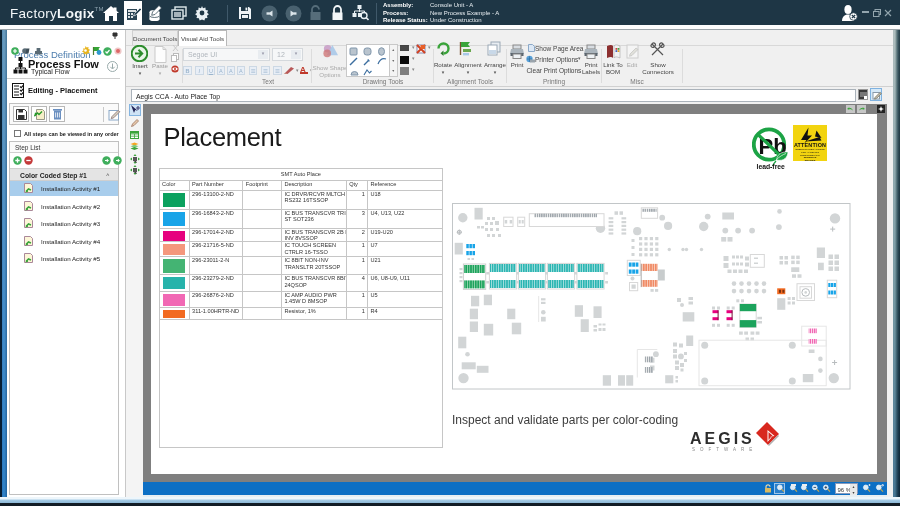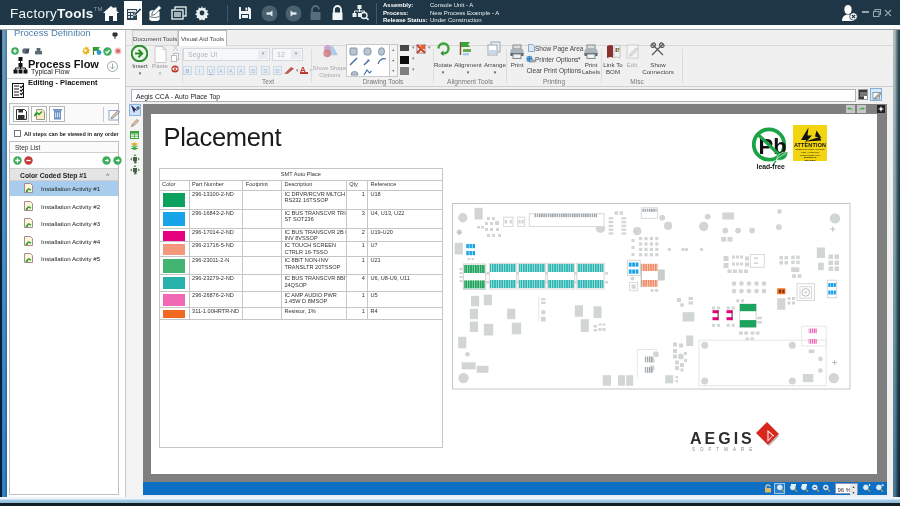--- a/index.html
+++ b/index.html
@@ -43,21 +43,21 @@
 #smt{position:absolute;left:7.6px;top:53.6px;width:284px;border-collapse:collapse;table-layout:fixed;font-size:5.6px;color:#333;}
 #smt td,#smt th{border:1px solid #c6c6c6;padding:0 0 0 2.5px;font-weight:normal;text-align:left;vertical-align:top;line-height:6.3px;overflow:hidden;}
 #smt .sw{margin:2px 0 0 1px;width:22px;height:14px;}
 #smt .qty{text-align:right;padding:0 2px 0 0;}
 #smt td:nth-child(4){white-space:nowrap;}
 </style>
 </head>
 <body>
 <div id="stage">
   <div class="abs" id="titlebar">
-    <div class="abs" style="left:10px;top:6px;font-size:13.5px;color:#f4f8fa;letter-spacing:0.3px;">Factory<b>Tools</b><span style="font-size:6px;vertical-align:7px;color:#8aa0ac;">TM</span></div>
+    <div class="abs" style="left:10px;top:6px;font-size:13.5px;color:#f4f8fa;letter-spacing:0.3px;">Factory<b>Logix</b><span style="font-size:6px;vertical-align:7px;color:#8aa0ac;">TM</span></div>
     <svg class="tb-ico" style="left:103px;top:6px;" width="16" height="15" viewBox="0 0 16 15">
         <path d="M8 0L0 7h2v8h4v-5h4v5h4V7h2z" fill="#fff"></path>
         <path d="M10.5 1.5h3v4l-3-2.6z" fill="#fff"></path>
       </svg>
     <div class="abs" style="left:124px;top:1px;width:18px;height:24px;background:#fff;"></div>
     <svg class="tb-ico" style="left:126px;top:6px;" width="15" height="15" viewBox="0 0 15 15">
         <rect x="1" y="3" width="10" height="11" fill="#2a4454"></rect>
         <rect x="2" y="4" width="8" height="2" fill="#fff" opacity=".85"></rect>
         <rect x="2" y="7" width="2" height="2" fill="#fff" opacity=".85"></rect>
         <rect x="5" y="7" width="2" height="2" fill="#fff" opacity=".85"></rect>
@@ -132,21 +132,21 @@
       </svg>
     <svg class="tb-ico" style="left:884px;top:9px;" width="8" height="8" viewBox="0 0 8 8">
         <path d="M1 1l6 6M7 1l-6 6" stroke="#93a5ae" stroke-width="1.1"></path>
       </svg>
   </div>
   <div class="abs" id="tbband"></div>
   <div class="abs" id="tbline"></div>
   <div class="abs" id="bleft"></div>
   <div class="abs" id="bright"></div>
   <div class="abs" id="lpanel">
-    <div class="abs" style="left:7px;top:0;font-size:9.5px;color:#4b7cad;">Process Definition</div>
+    <div class="abs" style="left:7px;top:22px;font-size:9.5px;color:#4b7cad;">Process Definition</div>
     <svg class="abs" style="left:105px;top:5px;" width="7" height="8" viewBox="0 0 7 8">
         <path d="M1 1h4v3H1zM3 4v3" stroke="#333" fill="#333"></path>
       </svg>
 
     <svg class="abs" style="left:4px;top:20px;" width="8" height="8" viewBox="0 0 8 8">
         <circle cx="4" cy="4" r="3.8" fill="#3fae5c"></circle>
         <path d="M4 2v4M2 4h4" stroke="#fff" stroke-width="1.2"></path>
       </svg>
     <svg class="abs" style="left:15px;top:20px;" width="9" height="8" viewBox="0 0 9 8">
         <circle cx="3" cy="4" r="2.8" fill="#5a6b75"></circle>
@@ -188,21 +188,21 @@
         <circle cx="5.5" cy="5.5" r="5" fill="none" stroke="#9aa"></circle>
         <path d="M5.5 2.5v5M3.3 5.8l2.2 2.2 2.2-2.2" stroke="#9aa" fill="none"></path>
       </svg>
     <div class="abs" style="left:0px;top:51px;width:113px;height:1px;background:#cfcfcf;"></div>
 
     <svg class="abs" style="left:5px;top:56px;" width="14" height="15" viewBox="0 0 14 15">
         <rect x="0.5" y="0.5" width="11" height="14" fill="#fff" stroke="#111"></rect>
         <path d="M2 3h5M2 6h5M2 9h5M2 12h5" stroke="#111"></path>
         <path d="M8 3.5l1.2 1.2 2-2.4M8 7l1.2 1.2 2-2.4M8 10.5l1.2 1.2 2-2.4" stroke="#111" fill="none" stroke-width="1.1"></path>
       </svg>
-    <div class="abs" style="left:21px;top:51px;font-size:7.5px;font-weight:bold;color:#111;">Editing - Placement</div>
+    <div class="abs" style="left:21px;top:59px;font-size:7.5px;font-weight:bold;color:#111;">Editing - Placement</div>
 
     <div class="abs" style="left:2px;top:76px;width:110px;height:22px;border:1px solid #c0c0c0;background:#fafafa;">
       <div class="abs" style="left:3px;top:2px;width:16px;height:16px;border:1px solid #b8b8b8;background:#fff;"></div>
       <svg class="abs" style="left:6px;top:5px;" width="11" height="11" viewBox="0 0 11 11">
           <path d="M.5 .5h8l2 2v8H.5z" fill="#fff" stroke="#333"></path>
           <rect x="2.5" y=".5" width="4.5" height="3" fill="#333"></rect>
           <rect x="2" y="6" width="6.5" height="4.5" fill="#333"></rect>
         </svg>
       <div class="abs" style="left:21px;top:2px;width:16px;height:16px;border:1px solid #b8b8b8;background:#fff;"></div>
       <svg class="abs" style="left:24px;top:5px;" width="11" height="11" viewBox="0 0 11 11">
@@ -649,20 +649,21 @@
       <path d="M12 16.5l14.5-4.5 2 3.5z" fill="#111"></path>
       <path d="M23.5 5.5l5 7.5-6.5-1.5z" fill="#111"></path>
       <text x="17" y="21.5" font-family="Liberation Sans" font-size="5.4" font-weight="bold" fill="#111" text-anchor="middle" letter-spacing=".2">ATTENTION</text>
       <text x="17" y="25" font-family="Liberation Sans" font-size="2.4" fill="#111" text-anchor="middle">OBSERVE PRECAUTIONS</text>
       <text x="17" y="27.8" font-family="Liberation Sans" font-size="2.4" fill="#111" text-anchor="middle">FOR HANDLING</text>
       <text x="17" y="30.6" font-family="Liberation Sans" font-size="2.4" fill="#111" text-anchor="middle">ELECTROSTATIC</text>
       <text x="17" y="33.3" font-family="Liberation Sans" font-size="2.4" font-weight="bold" fill="#111" text-anchor="middle">SENSITIVE</text>
       <text x="17" y="35.8" font-family="Liberation Sans" font-size="2.4" font-weight="bold" fill="#111" text-anchor="middle">DEVICES</text>
     </svg>
 
+    <div class="abs" style="left:301px;top:299px;font-size:12px;color:#3c3c3c;">Inspect and validate parts per color-coding</div>
 
     <div class="abs" style="left:539px;top:316px;font-size:16px;font-weight:bold;color:#2d2d2d;letter-spacing:3px;">AEGIS</div>
     <div class="abs" style="left:541px;top:332.5px;font-size:4.5px;color:#888;letter-spacing:5px;">SOFTWARE</div>
     <svg class="abs" style="left:604px;top:308px;" width="26" height="26" viewBox="0 0 26 26">
       <path d="M1 11L12 0l12 12-11 11z" fill="#d8281e"></path>
       <path d="M13 23l10-10 1 1-10 10z" fill="#b0b0b0"></path>
       <path d="M12.5 8v12l4-4.5-.5-1 3.5-.5z" fill="#fff"></path>
       <path d="M13.5 10v8l2.5-3-.3-.8 2-.4z" fill="#d8281e"></path>
     </svg>
     <div id="pcbwrap" class="abs" style="left:300px;top:88px;">

